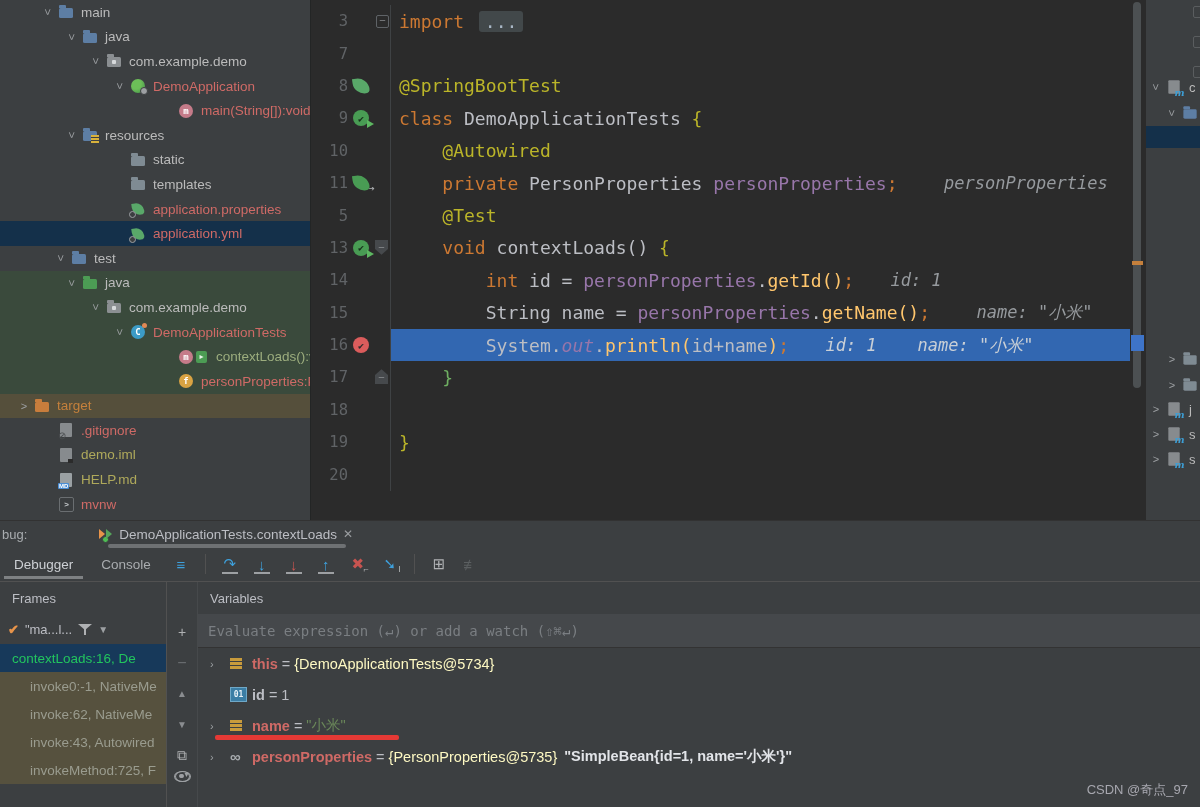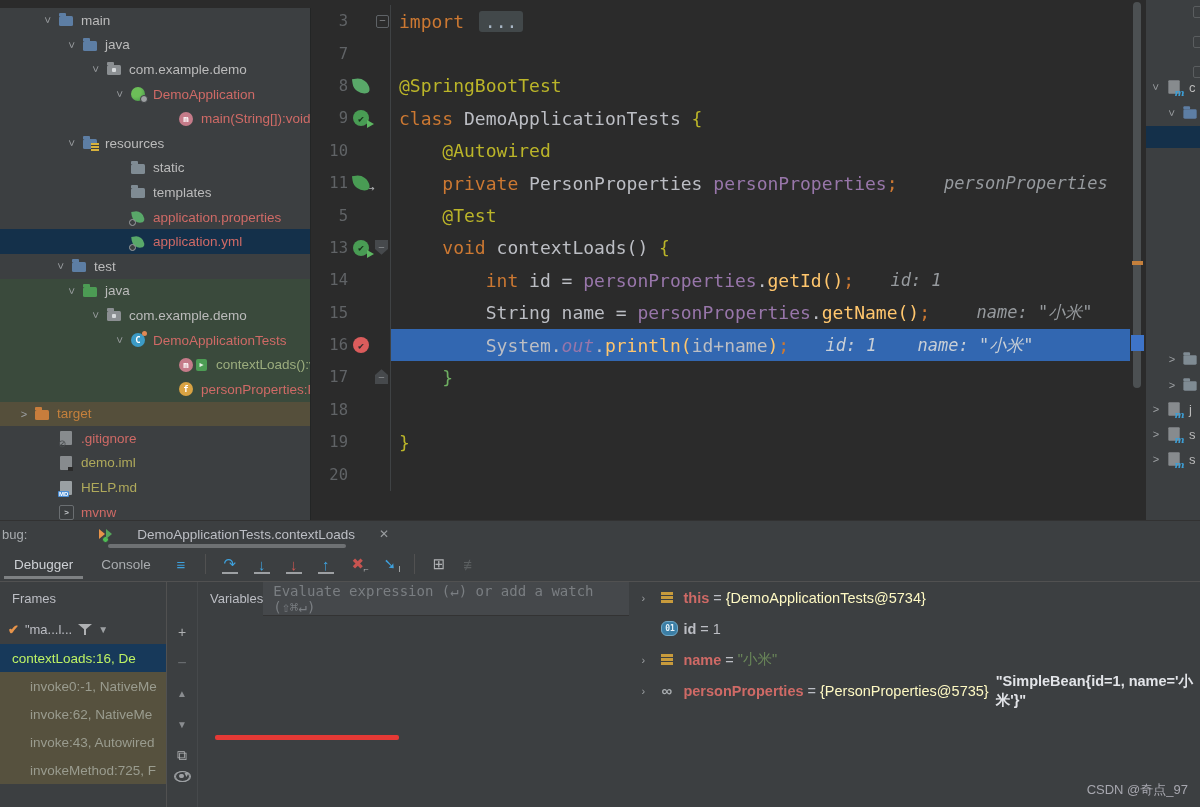--- a/index.html
+++ b/index.html
@@ -1,19 +1,19 @@
 <!DOCTYPE html>
 <html><head>
 <meta charset="utf-8">
 <style>
   html,body{margin:0;padding:0}
   body{width:1200px;height:807px;position:relative;overflow:hidden;background:#2B2B2B;
        font-family:"Liberation Sans",sans-serif;-webkit-font-smoothing:antialiased}
   
-  #project{position:absolute;left:0;top:8px;width:310px;height:520px;background:#3C3F41;overflow:hidden;border-right:1px solid #232525}
+  #project{position:absolute;left:0;top:0;width:310px;height:520px;background:#3C3F41;overflow:hidden;border-right:1px solid #232525}
   #editor{position:absolute;left:311px;top:0;width:819px;height:520px;background:#2B2B2B;overflow:hidden}
   #scrollcol{position:absolute;left:1130px;top:0;width:15px;height:520px;background:#2B2B2B}
   #rightstrip{position:absolute;left:1145px;top:0;width:55px;height:520px;background:#3C3F41;border-left:1px solid #2B2B2B;overflow:hidden}
   #debug{position:absolute;left:0;top:520px;width:1200px;height:287px;background:#3C3F41;border-top:1px solid #323232}
   
   .trow{height:24.6px;display:flex;align-items:center;font-size:13.5px;color:#BBBBBB;white-space:nowrap}
   .trow.bg-selected{background:#14304A}
   .trow.bg-scope{background:#3A4A3C}
   .trow.bg-target{background:#554F3B}
   .chev{width:16px;color:#9DA0A3;font-size:11px;display:inline-flex;justify-content:center;flex:none}
@@ -79,21 +79,21 @@
   .sb-blue{position:absolute;left:1px;top:335px;width:13px;height:16px;background:#3E74C8}
   
   .rrow{position:absolute;left:0;width:55px;height:22px;display:flex;align-items:center;font-size:13px;color:#BBBBBB}
   .rrow .ti{transform:scale(.95)}
   .rblue{position:absolute;left:0;width:55px;height:22px;background:#14304A}
   .rsq{position:absolute;right:-4px;width:10px;height:10px;border:1px solid #5A5D5F;border-radius:2px}
   .mletter{position:absolute;right:-2px;bottom:-3px;color:#3D9FD6;font-style:italic;font-weight:bold;font-size:10px;font-family:"DejaVu Serif",serif}
   
   .dbg-row1{height:26px;display:flex;align-items:center;position:relative}
   .dbg-label{color:#A9ACAF;font-size:13px;margin-left:2px}
-  .dbg-tab{display:flex;align-items:center;margin-left:72px;gap:24px}
+  .dbg-tab{display:flex;align-items:center;margin-left:72px;gap:6px}
   .dbg-tab-title{color:#BCBEC4;font-size:13.5px}
   .dbg-close{color:#9A9DA0;font-size:12px}
   .dbg-underbar{position:absolute;left:108px;top:23px;width:238px;height:3.5px;background:#6E7173;border-radius:2px}
   .tabicon{position:relative;width:14px;height:13px}
   .tabicon::before{content:"";position:absolute;left:0;top:1px;border-left:6px solid #E8944A;border-top:5px solid transparent;border-bottom:5px solid transparent}
   .tabicon::after{content:"";position:absolute;left:7px;top:1px;border-left:6px solid #57A45C;border-top:5px solid transparent;border-bottom:5px solid transparent}
   .tabicon i{position:absolute;left:3px;bottom:-2px;width:5px;height:5px;border-radius:50%;background:#4EBE54;border:1px solid #3C3F41}
   .dbg-row2{height:34px;display:flex;align-items:center;border-bottom:1px solid #515151}
   .dtab{font-size:13.5px;color:#A9ACAF;padding:7px 14px;position:relative}
   .dtab.sel{color:#CDD0D4}
@@ -107,38 +107,38 @@
   .frames-col{width:166px;border-right:1px solid #515151;display:flex;flex-direction:column}
   .panel-head{height:32px;display:flex;align-items:center;padding-left:12px;color:#BCBEC4;font-size:13px;flex:none}
   .thread-row{height:30px;display:flex;align-items:center;padding-left:8px;gap:6px;flex:none}
   .thread-check{color:#E8944A;font-weight:bold;font-size:13px}
   .thread-name{color:#BCBEC4;font-size:13px;white-space:nowrap;overflow:hidden;max-width:62px}
   .funnel{position:relative;width:14px;height:13px}
   .funnel::before{content:"";position:absolute;left:0;top:1px;border-left:7px solid transparent;border-right:7px solid transparent;border-top:6px solid #AFB1B3}
   .funnel::after{content:"";position:absolute;left:6px;top:6px;width:2px;height:6px;background:#AFB1B3}
   .thread-caret{color:#9DA0A3;font-size:10px}
   .frow{height:28px;display:flex;align-items:center;padding-left:30px;font-size:13.5px;color:#9A9C8F;white-space:nowrap;overflow:hidden}
-  .frow.sel{background:#17395A;color:#bef264;padding-left:12px}
+  .frow.sel{background:#17395A;color:#22c55e;padding-left:12px}
   .frow.lib{background:#56513E}
   .watch-col{width:30px;display:flex;flex-direction:column;align-items:center;border-right:1px solid #46494B}
   .wti{height:31px;display:flex;align-items:center;justify-content:center;width:100%;color:#AFB1B3;font-size:14px;position:relative}
   .wti.first{margin-top:34px}
   .wti.dim{color:#6A6E70;font-size:16px}
   .wti.arr{color:#8A8D90;font-size:10px}
   .eye{width:15px;height:9px;border:1.8px solid #9DA0A3;border-radius:50%;position:relative}
   .eye::after{content:"";position:absolute;left:4px;top:1.5px;width:4px;height:4px;border-radius:50%;background:#9DA0A3}
   .eye-caret{position:absolute;right:1px;bottom:2px;font-size:8px;color:#9DA0A3}
-  .vars-col{flex:1;display:flex;flex-direction:row;overflow:hidden}
+  .vars-col{flex:1;display:flex;flex-direction:column;overflow:hidden}
   .eval-row{height:33px;background:#45484B;display:flex;align-items:center;padding-left:10px;
             font-family:"DejaVu Sans Mono",monospace;font-size:14px;color:#7A7E82;border-bottom:1px solid #333}
   .vrow{height:31px;display:flex;align-items:center;padding-left:12px;font-size:14.5px;position:relative}
   .vexp{width:20px;color:#9DA0A3;font-size:11px;flex:none}
   .vicon{width:22px;flex:none;display:flex;align-items:center}
   .vi-object{width:12px;height:11px;background:linear-gradient(180deg,#C89B3C 0 3px,#3C3F41 3px 4px,#C89B3C 4px 7px,#3C3F41 7px 8px,#C89B3C 8px 11px)}
-  .vi-primitive{width:15px;height:13px;background:#3B7EA5;border:1px solid #6FA8C7;border-radius:6px;color:#E8F2F8;font-size:8px;font-weight:bold;display:flex;align-items:center;justify-content:center;font-family:"DejaVu Sans Mono",monospace}
+  .vi-primitive{width:15px;height:13px;background:#3B7EA5;border:1px solid #6FA8C7;border-radius:0;color:#E8F2F8;font-size:8px;font-weight:bold;display:flex;align-items:center;justify-content:center;font-family:"DejaVu Sans Mono",monospace}
   .vi-bean{color:#A8ACAF;font-weight:bold;font-size:15px;letter-spacing:-1px}
   .vname{color:#CF6A66;font-weight:bold}
   .vname.plain{color:#BCBEC4;font-weight:bold}
   .veq{color:#BCBEC4;margin:0 4px}
   .vval-gray{color:#fef9c3}.vval-green{color:#6A8759}.vval-plain{color:#BCBEC4}
   .vextra{color:#E2E4E8;font-weight:bold;margin-left:7px}
   .red-underline{position:absolute;left:215px;top:735px;width:184px;height:5px;background:#E53935;border-radius:2px;z-index:5}
   #watermark{position:absolute;right:12px;bottom:8px;color:#A7A7AF;font-size:13px}
 </style>
 </head>

